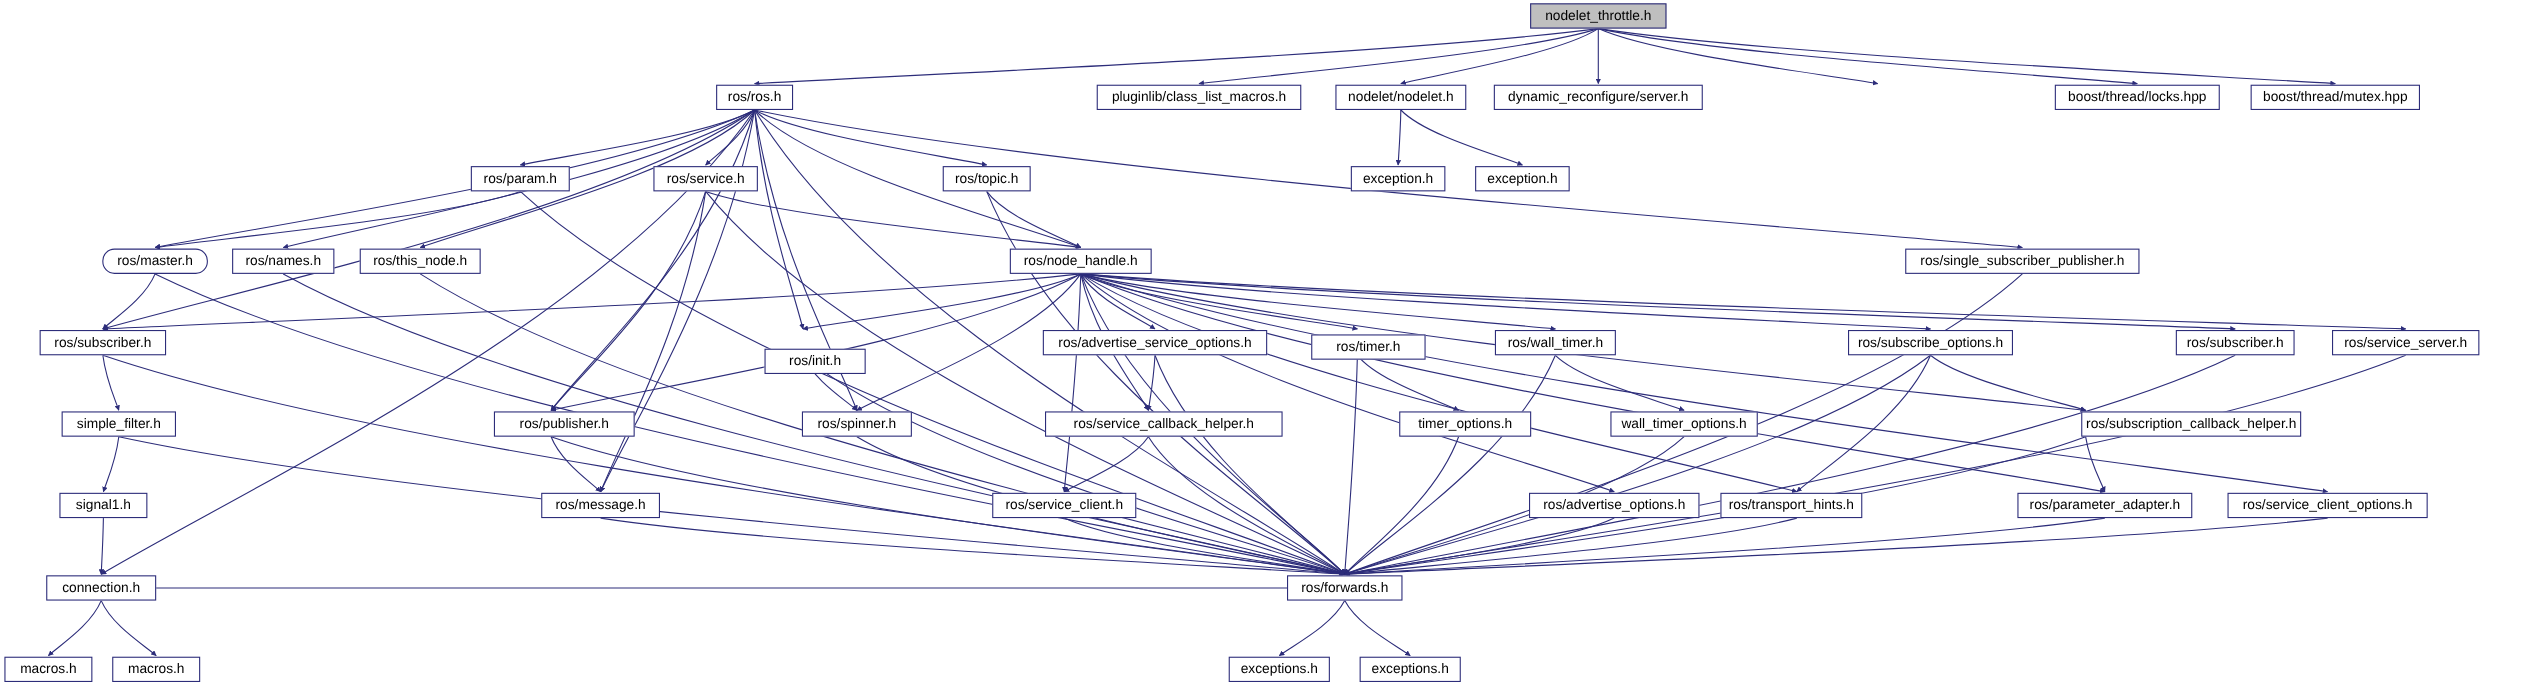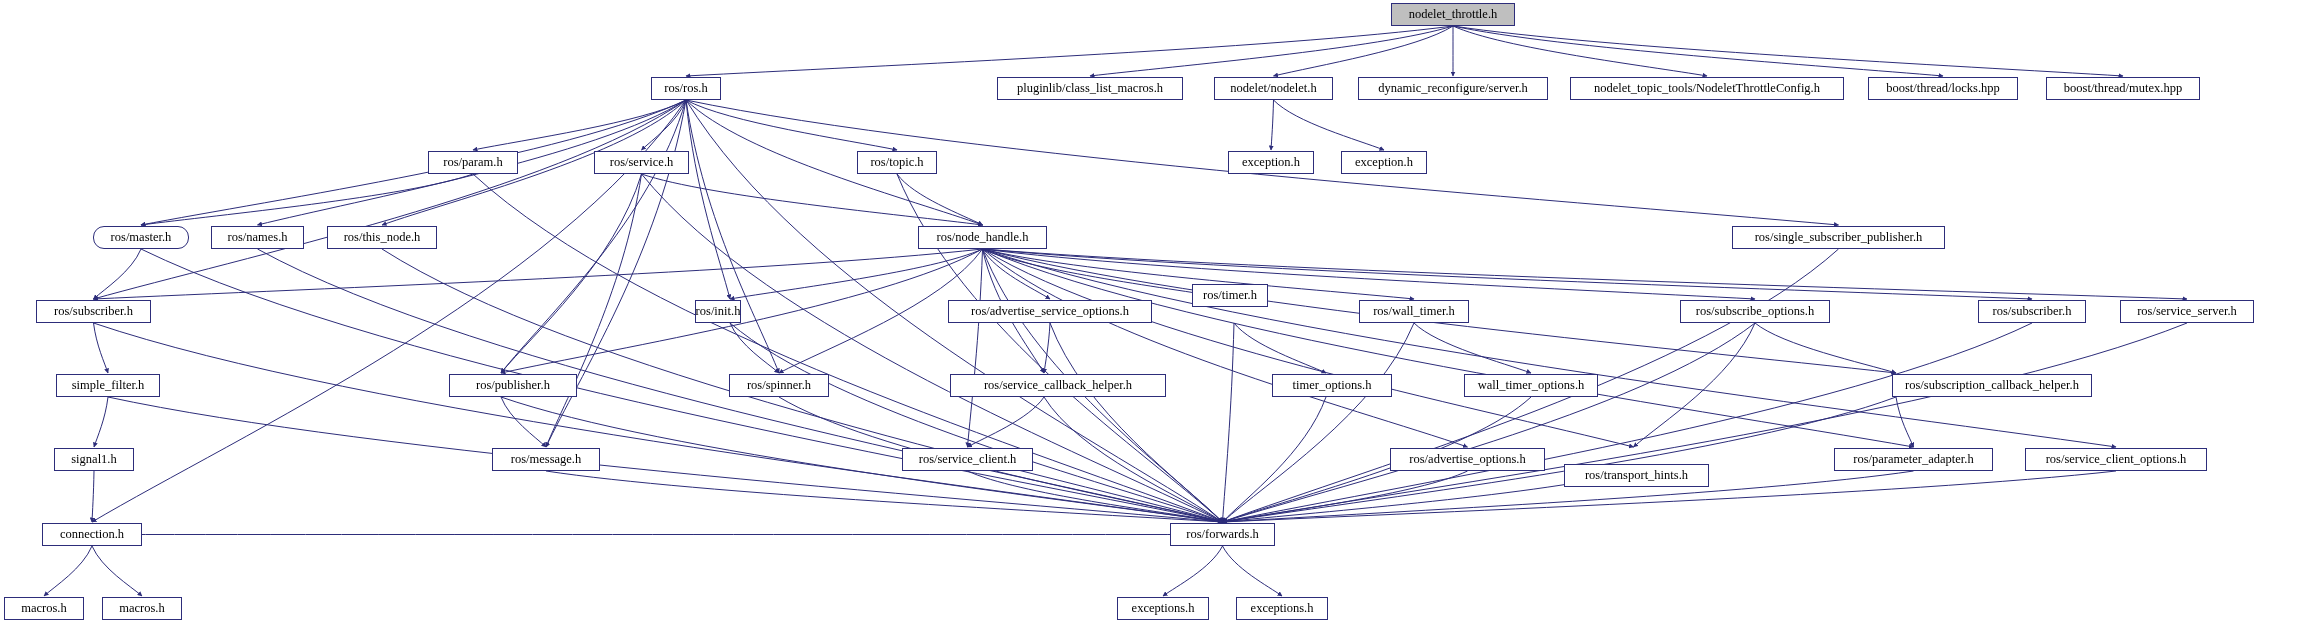--- a/index.html
+++ b/index.html
@@ -5,21 +5,21 @@
   html, body {
     margin: 0;
     padding: 0;
     background: #ffffff;
   }
   #canvas {
     position: relative;
     width: 2313px;
     height: 635px;
     background: #ffffff;
-    font-family: Liberation Serif, serif;
+    font-family: Liberation Sans, sans-serif;
     overflow: hidden;
   }
   #edges {
     position: absolute;
     left: 0;
     top: 0;
     width: 2313px;
     height: 635px;
     pointer-events: none;
   }
@@ -144,53 +144,52 @@
       <path d="M 92 546 C 101.8 568.5, 130.4 586, 142 596" fill="none" stroke="#2d2d7a" stroke-width="1" marker-end="url(#arrow)"></path>
       <path d="M 92 534.5 C 356.625 534.5, 945.875 534.5, 1222.5 534.5" fill="none" stroke="#2d2d7a" stroke-width="1" marker-end="url(#arrow)"></path>
       <path d="M 1222.5 546 C 1210.838 568.5, 1176.804 586, 1163 596" fill="none" stroke="#2d2d7a" stroke-width="1" marker-end="url(#arrow)"></path>
       <path d="M 1222.5 546 C 1234.162 568.5, 1268.196 586, 1282 596" fill="none" stroke="#2d2d7a" stroke-width="1" marker-end="url(#arrow)"></path>
     </svg>
 <div class="node root" style="left: 1391px; top: 3px; width: 124px;">nodelet_throttle.h</div>
     <div class="node" style="left: 651px; top: 77px; width: 70px;">ros/ros.h</div>
     <div class="node" style="left: 997px; top: 77px; width: 186px;">pluginlib/class_list_macros.h</div>
     <div class="node" style="left: 1214px; top: 77px; width: 119px;">nodelet/nodelet.h</div>
     <div class="node" style="left: 1358px; top: 77px; width: 190px;">dynamic_reconfigure/server.h</div>
-    <div class="node" style="left: 1570px; top: 77px; width: 274px;">nodelet_topic_tools/NodeletThrottleConfig.h</div>
     <div class="node" style="left: 1868px; top: 77px; width: 150px;">boost/thread/locks.hpp</div>
     <div class="node" style="left: 2046px; top: 77px; width: 154px;">boost/thread/mutex.hpp</div>
     <div class="node" style="left: 1228px; top: 151px; width: 86px;">exception.h</div>
     <div class="node" style="left: 1341px; top: 151px; width: 86px;">exception.h</div>
     <div class="node" style="left: 428px; top: 151px; width: 90px;">ros/param.h</div>
     <div class="node" style="left: 594px; top: 151px; width: 95px;">ros/service.h</div>
     <div class="node" style="left: 857px; top: 151px; width: 80px;">ros/topic.h</div>
     <div class="node" style="left: 93px; top: 226px; width: 96px; border-radius: 11px;">ros/master.h</div>
     <div class="node" style="left: 211px; top: 226px; width: 93px;">ros/names.h</div>
     <div class="node" style="left: 327px; top: 226px; width: 110px;">ros/this_node.h</div>
     <div class="node" style="left: 918px; top: 226px; width: 129px;">ros/node_handle.h</div>
     <div class="node" style="left: 1732px; top: 226px; width: 213px;">ros/single_subscriber_publisher.h</div>
     <div class="node" style="left: 36px; top: 300px; width: 115px;">ros/subscriber.h</div>
-    <div class="node" style="left: 695px; top: 300px; width: 46px;">ros/init.h</div>
+    <div class="node" style="left: 695px; top: 317px; width: 92px;">ros/init.h</div>
     <div class="node" style="left: 948px; top: 300px; width: 204px;">ros/advertise_service_options.h</div>
-    <div class="node" style="left: 1192px; top: 284px; width: 76px;">ros/timer.h</div>
+    <div class="node" style="left: 1192px; top: 304px; width: 104px;">ros/timer.h</div>
     <div class="node" style="left: 1359px; top: 300px; width: 110px;">ros/wall_timer.h</div>
     <div class="node" style="left: 1680px; top: 300px; width: 150px;">ros/subscribe_options.h</div>
     <div class="node" style="left: 1978px; top: 300px; width: 108px;">ros/subscriber.h</div>
     <div class="node" style="left: 2120px; top: 300px; width: 134px;">ros/service_server.h</div>
     <div class="node" style="left: 56px; top: 374px; width: 104px;">simple_filter.h</div>
     <div class="node" style="left: 449px; top: 374px; width: 128px;">ros/publisher.h</div>
     <div class="node" style="left: 729px; top: 374px; width: 100px;">ros/spinner.h</div>
     <div class="node" style="left: 950px; top: 374px; width: 216px;">ros/service_callback_helper.h</div>
     <div class="node" style="left: 1272px; top: 374px; width: 120px;">timer_options.h</div>
     <div class="node" style="left: 1464px; top: 374px; width: 134px;">wall_timer_options.h</div>
     <div class="node" style="left: 1892px; top: 374px; width: 200px;">ros/subscription_callback_helper.h</div>
     <div class="node" style="left: 54px; top: 448px; width: 80px;">signal1.h</div>
     <div class="node" style="left: 492px; top: 448px; width: 108px;">ros/message.h</div>
     <div class="node" style="left: 902px; top: 448px; width: 131px;">ros/service_client.h</div>
     <div class="node" style="left: 1390px; top: 448px; width: 155px;">ros/advertise_options.h</div>
-    <div class="node" style="left: 1564px; top: 464px; width: 145px; text-align: center;">ros/transport_hints.h</div>
+    <div class="node" style="left: 1564px; top: 448px; width: 129px; text-align: center;">ros/transport_hints.h</div>
     <div class="node" style="left: 1834px; top: 448px; width: 159px;">ros/parameter_adapter.h</div>
     <div class="node" style="left: 2025px; top: 448px; width: 182px;">ros/service_client_options.h</div>
     <div class="node" style="left: 42px; top: 523px; width: 100px;">connection.h</div>
     <div class="node" style="left: 1170px; top: 523px; width: 105px;">ros/forwards.h</div>
     <div class="node" style="left: 4px; top: 597px; width: 80px;">macros.h</div>
     <div class="node" style="left: 102px; top: 597px; width: 80px;">macros.h</div>
     <div class="node" style="left: 1117px; top: 597px; width: 92px;">exceptions.h</div>
     <div class="node" style="left: 1236px; top: 597px; width: 92px;">exceptions.h</div>
   </div>
 

